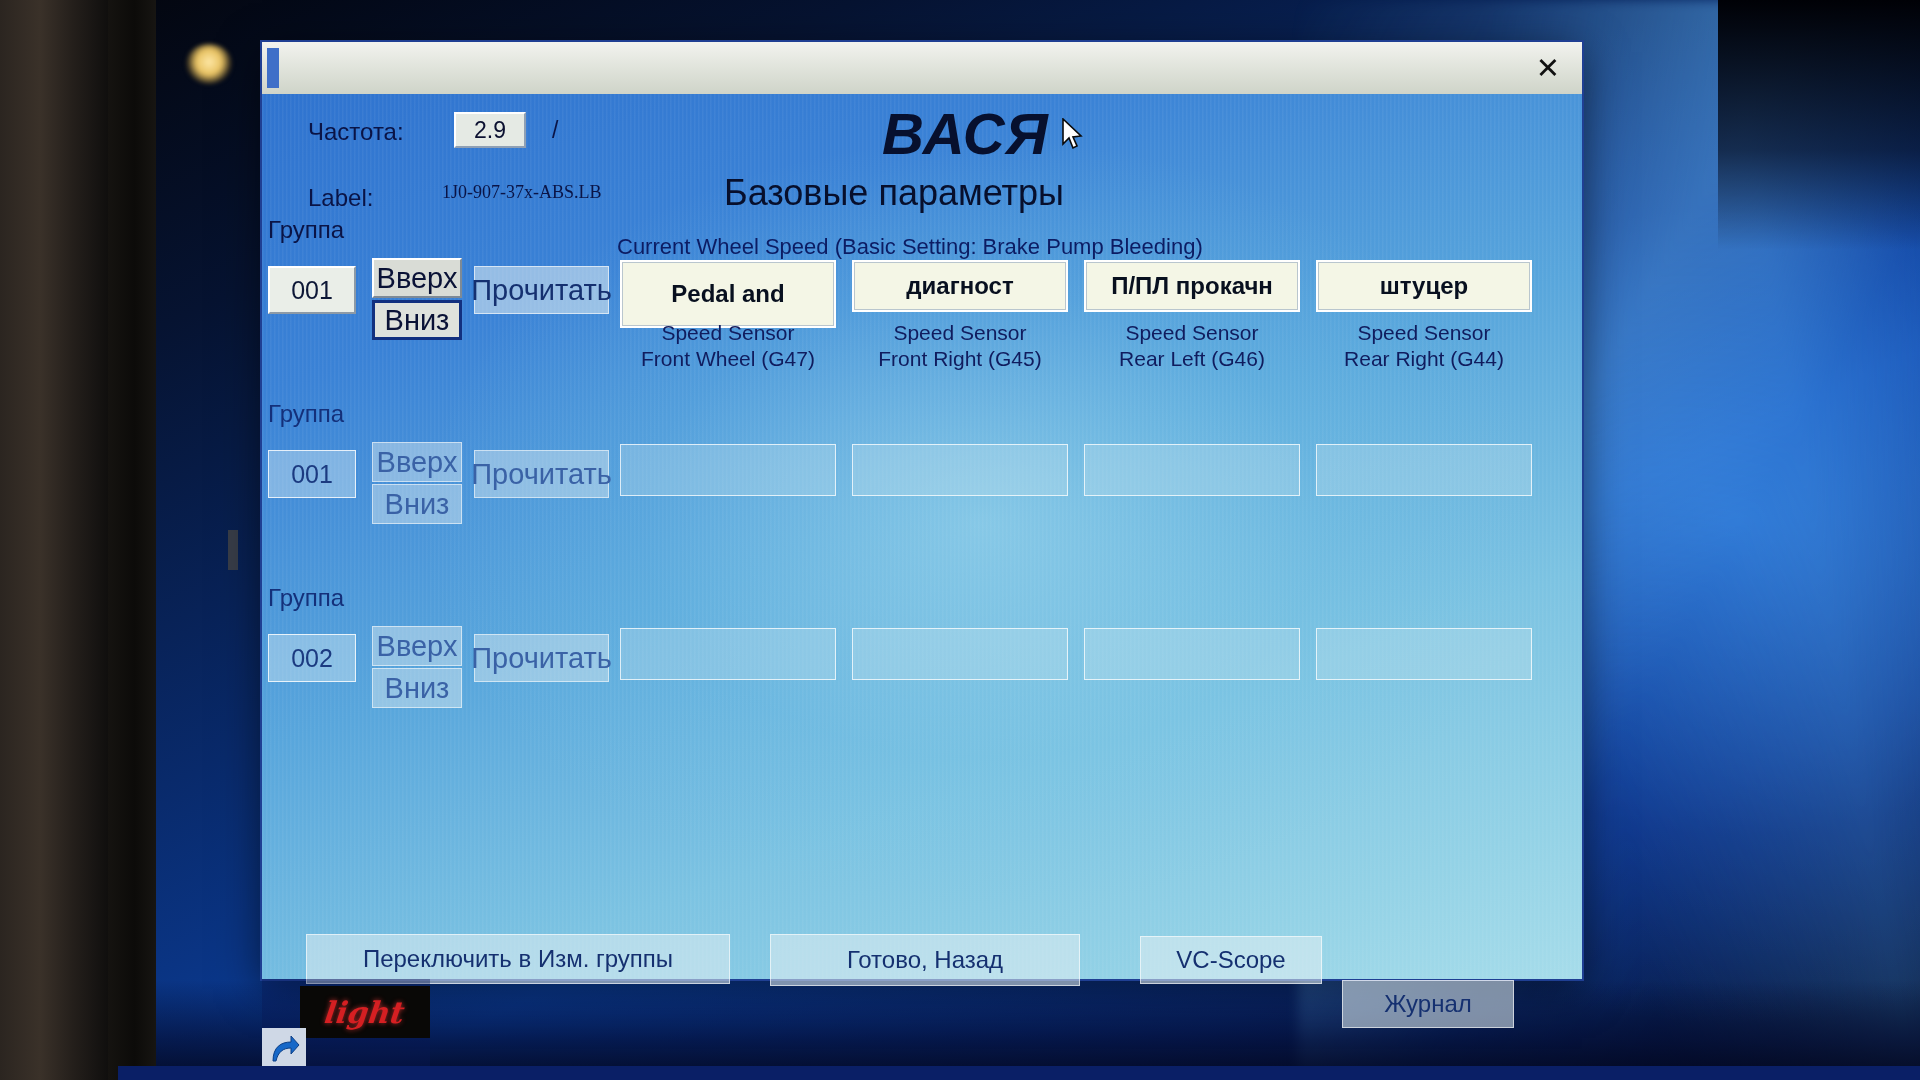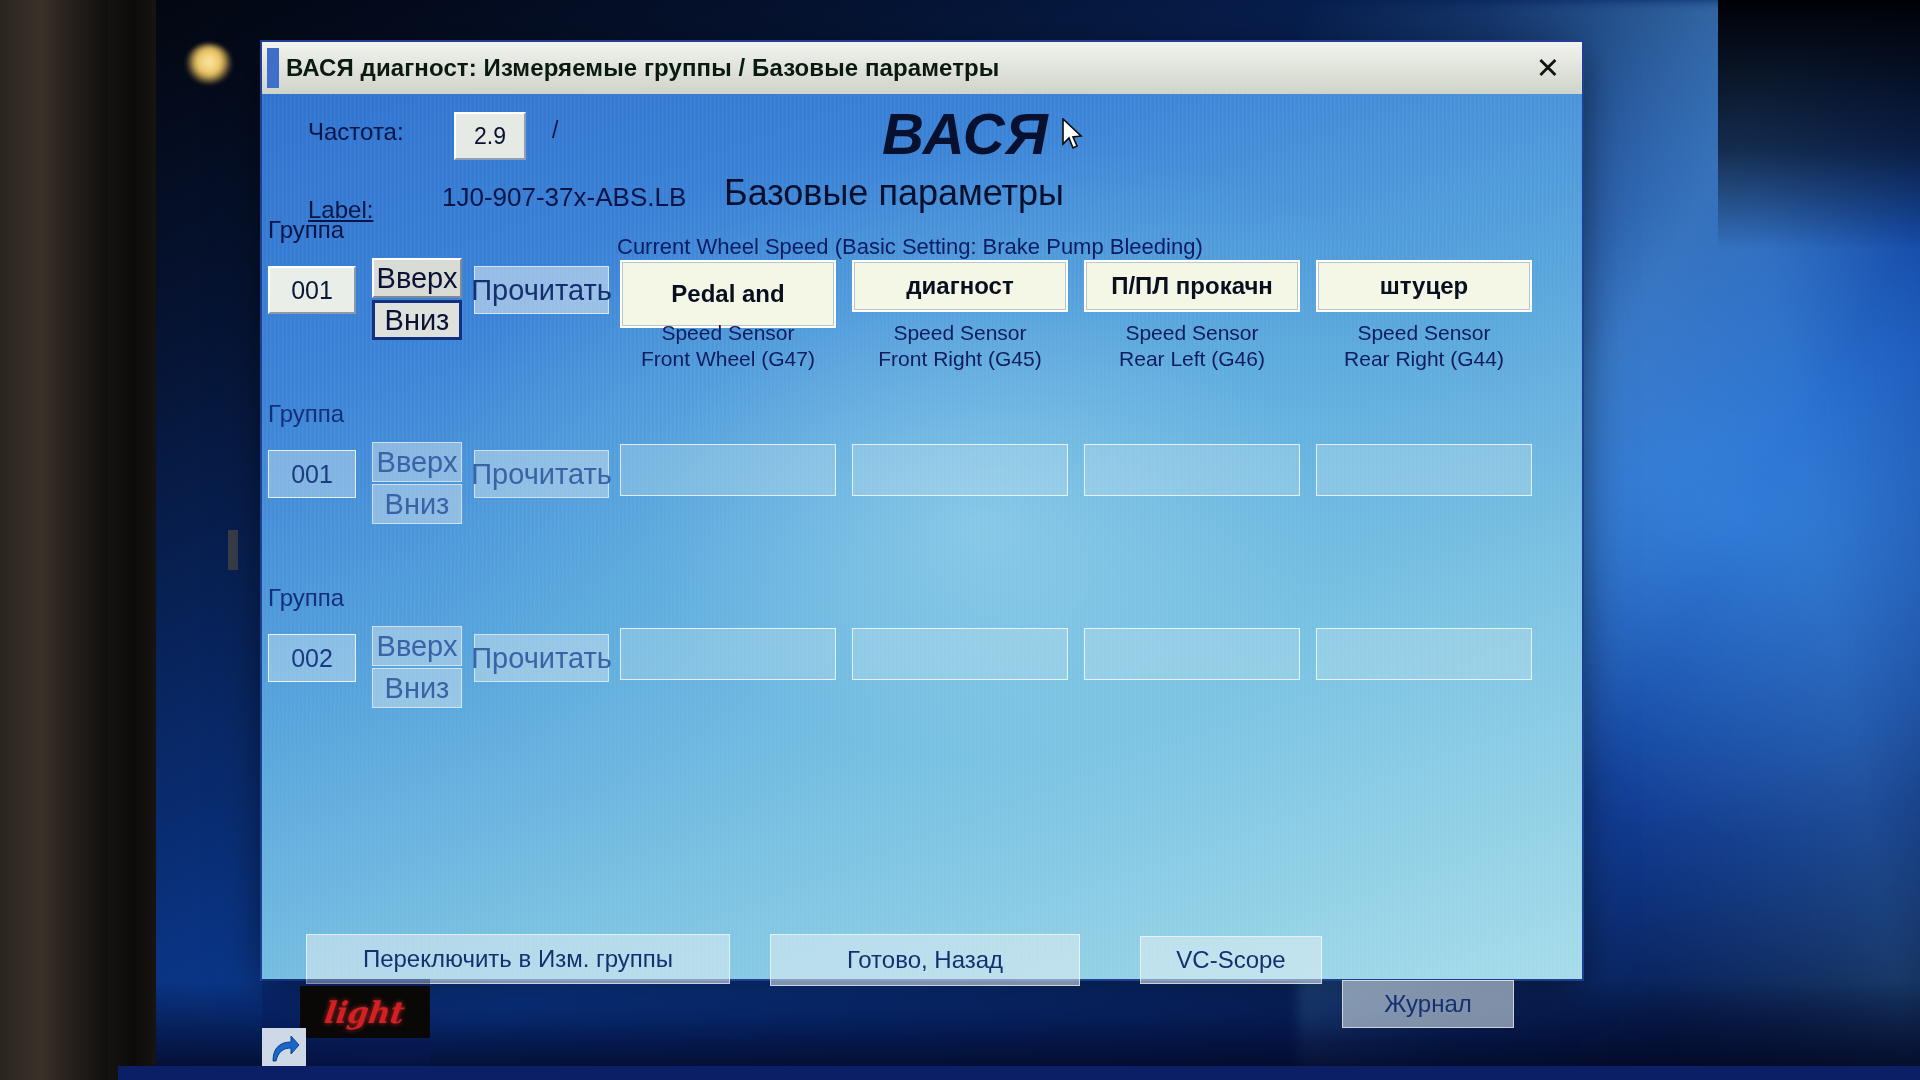--- a/index.html
+++ b/index.html
@@ -248,33 +248,32 @@
 
   <div id="left-bezel"></div>
   <div id="bezel-strip"></div>
   <div id="left-lamp"></div>
   <div id="bezel-notch"></div>
 
   <div id="window">
 
     <div id="titlebar">
       <div id="title-accent"></div>
-      <div id="title-text">ВАСЯ диагност: Измеряемые группы / Базовые параметры</div>
       <div id="close-btn">✕</div>
     </div>
 
     <div id="body">
       <div id="body-scan"></div>
 
       <div class="lbl" style="left:46px; top:24px; font-size:24px;">Частота:</div>
-      <div class="field" style="left:192px; top:18px; width:72px; height:48px; font-size:23px; background:#e5eae4;">2.9</div>
+      <div class="field" style="left:192px; top:18px; width:72px; height:36px; font-size:23px; background:#e5eae4;">2.9</div>
       <div class="lbl" style="left:290px; top:23px;">/</div>
 
-      <div class="lbl" style="left:46px; top:102px; font-size:24px;text-decoration:underline;">Label:</div>
-      <div class="lbl" style="left:180px; top:88px; font-size:26px;">1J0-907-37x-ABS.LB</div>
+      <div class="lbl" style="left:46px; top:90px; font-size:24px;">Label:</div>
+      <div class="lbl" style="left:180px; top:88px; font-size:18px;font-family:Liberation Serif, serif;">1J0-907-37x-ABS.LB</div>
 
       <div id="vasya-logo" style="left:620px; top:6px;">ВАСЯ</div>
       <div id="vasya-sub" style="left:462px; top:78px;">Базовые параметры</div>
 
       <div id="header-line" style="left:355px; top:140px;">Current Wheel Speed (Basic Setting: Brake Pump Bleeding)</div>
 
       <div class="lbl" style="left:6px; top:122px; font-size:24px;">Группа</div>
 
       <div class="btn grp-num" style="left:6px; top:172px; width:88px; height:48px;">001</div>
       <div class="btn" style="left:110px; top:164px; width:90px; height:40px;">Вверх</div>

